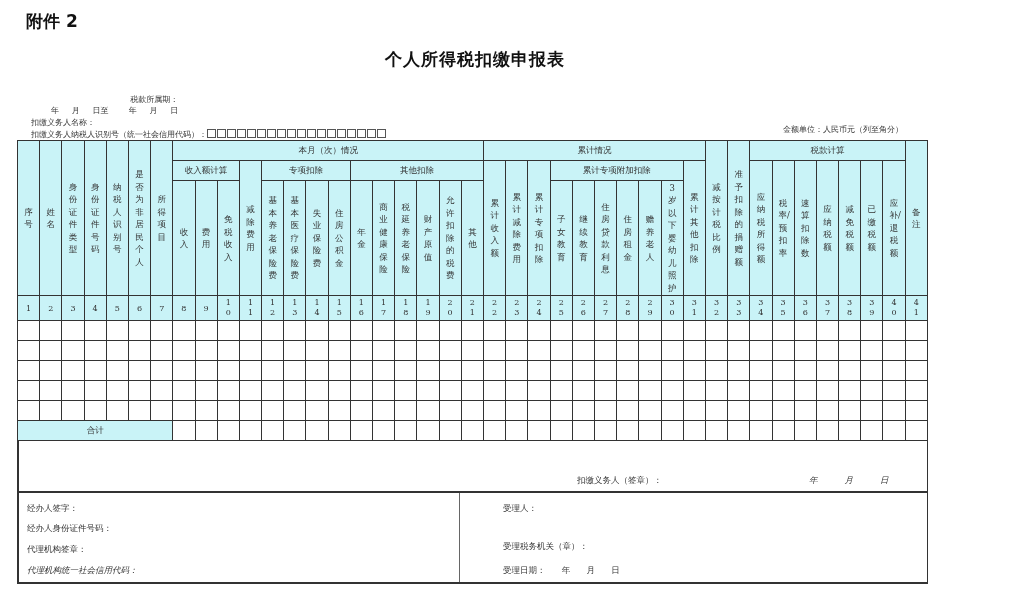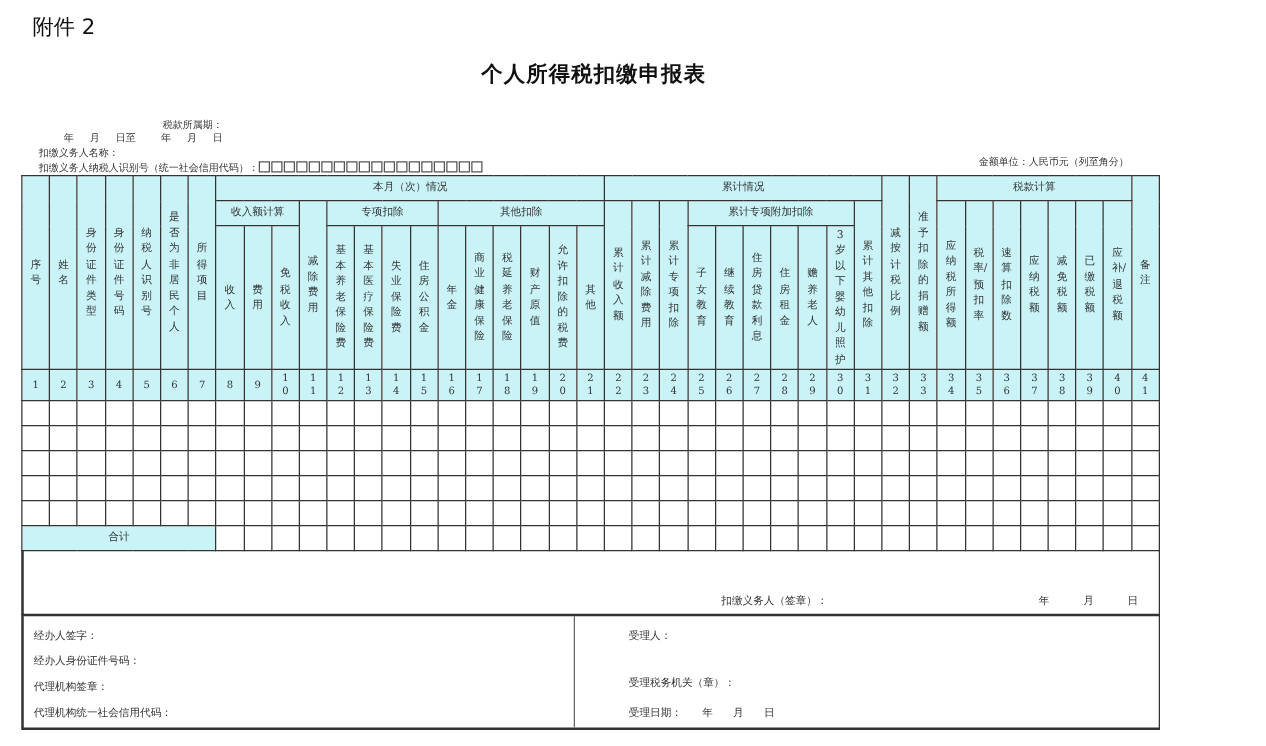--- a/index.html
+++ b/index.html
@@ -1,38 +1,38 @@
 <!DOCTYPE html>
 <html><head>
 <meta charset="utf-8">
 <style>
   html, body { margin:0; padding:0; background:#ffffff; }
   body { width:1013px; height:597px; position:relative; overflow:hidden;
          font-family:"DejaVu Serif","Liberation Serif",serif; color:#222; }
-  .attach { position:absolute; left:26px; top:10px; font-family:"DejaVu Sans","Liberation Sans",sans-serif; font-size:17px; color:#111; }
+  .attach { position:absolute; left:26px; top:10px; font-family:"DejaVu Sans","Liberation Sans",sans-serif; font-size:17px; color:#111;font-weight:bold; }
   .title { position:absolute; left:0; width:950px; top:48px; text-align:center; font-size:17px; font-weight:bold; color:#111; letter-spacing:1px; }
   .meta { position:absolute; font-size:8px; color:#333; white-space:pre;text-align:right; }
   .sq { display:inline-block; width:7px; height:7px; border:1px solid #555; margin-right:1px; vertical-align:-1px; }
 
   table.main { position:absolute; left:17px; top:140px; width:910px; border-collapse:collapse; table-layout:fixed; }
   table.main td { border:1px solid #333; padding:0; text-align:center; vertical-align:middle; font-size:8.5px; line-height:11px; color:#333; overflow:hidden; }
   table.main td.h { background:#c9f3f7; }
   .vt { display:inline-block; width:9px; word-break:break-all; line-height:12.5px; letter-spacing:0; }
   .num { display:inline-block; width:6px; word-break:break-all; line-height:10px; font-size:8px; }
   tr.r-top td { height:19px;text-align:center; }
   tr.r-mid td { height:19px;text-align:center; }
   tr.r-lab td { height:114px; }
   tr.r-num td { height:24px; }
   tr.r-data td { height:19px; background:#fff; }
   tr.r-sum td { height:19px; }
 
   .decl { position:absolute; left:17px; top:440px; width:908px; height:51px; border:1px solid #333; border-top:none; border-left:2px solid #333; }
   .decl .stmt { position:absolute; left:28px; top:9px; font-size:8.5px; color:#333; }
   .decl .sign { position:absolute; left:558px; top:35px; font-size:8.5px; color:#333; }
-  .decl .date { position:absolute; left:812px; top:35px; font-size:8.5px; color:#333; white-space:pre; }
+  .decl .date { position:absolute; left:790px; top:35px; font-size:8.5px; color:#333; white-space:pre;font-style:italic; }
 
   .bottom { position:absolute; left:17px; top:492px; width:908px; height:89px; border:1px solid #333; border-left:2px solid #333; border-bottom:2px solid #333; }
   .bottom .left { position:absolute; left:0; top:0; width:440px; height:89px; border-right:1px solid #666; }
   .bl { position:absolute; left:8px; font-size:8.5px; color:#333; }
   .br { position:absolute; left:448px; font-size:8.5px; color:#333; white-space:pre;margin-left:36px; }
 </style>
 </head>
 <body>
 
 <div class="attach">附件 2</div>
@@ -452,17 +452,17 @@
 <div class="decl">
   <div class="sign">扣缴义务人（签章）：</div>
   <div class="date">年          月          日</div>
 </div>
 
 <div class="bottom">
   <div class="left"></div>
   <div class="bl" style="top:10px;">经办人签字：</div>
   <div class="bl" style="top:30px;">经办人身份证件号码：</div>
   <div class="bl" style="top:51px;">代理机构签章：</div>
-  <div class="bl" style="top:72px;">代理机构统一社会信用代码：</div>
+  <div class="bl" style="top:72px;font-style:italic;">代理机构统一社会信用代码：</div>
   <div class="br" style="top:10px;">受理人：</div>
   <div class="br" style="top:48px;">受理税务机关（章）：</div>
   <div class="br" style="top:72px;">受理日期：      年      月      日</div>
 </div>
 
 </body></html>

